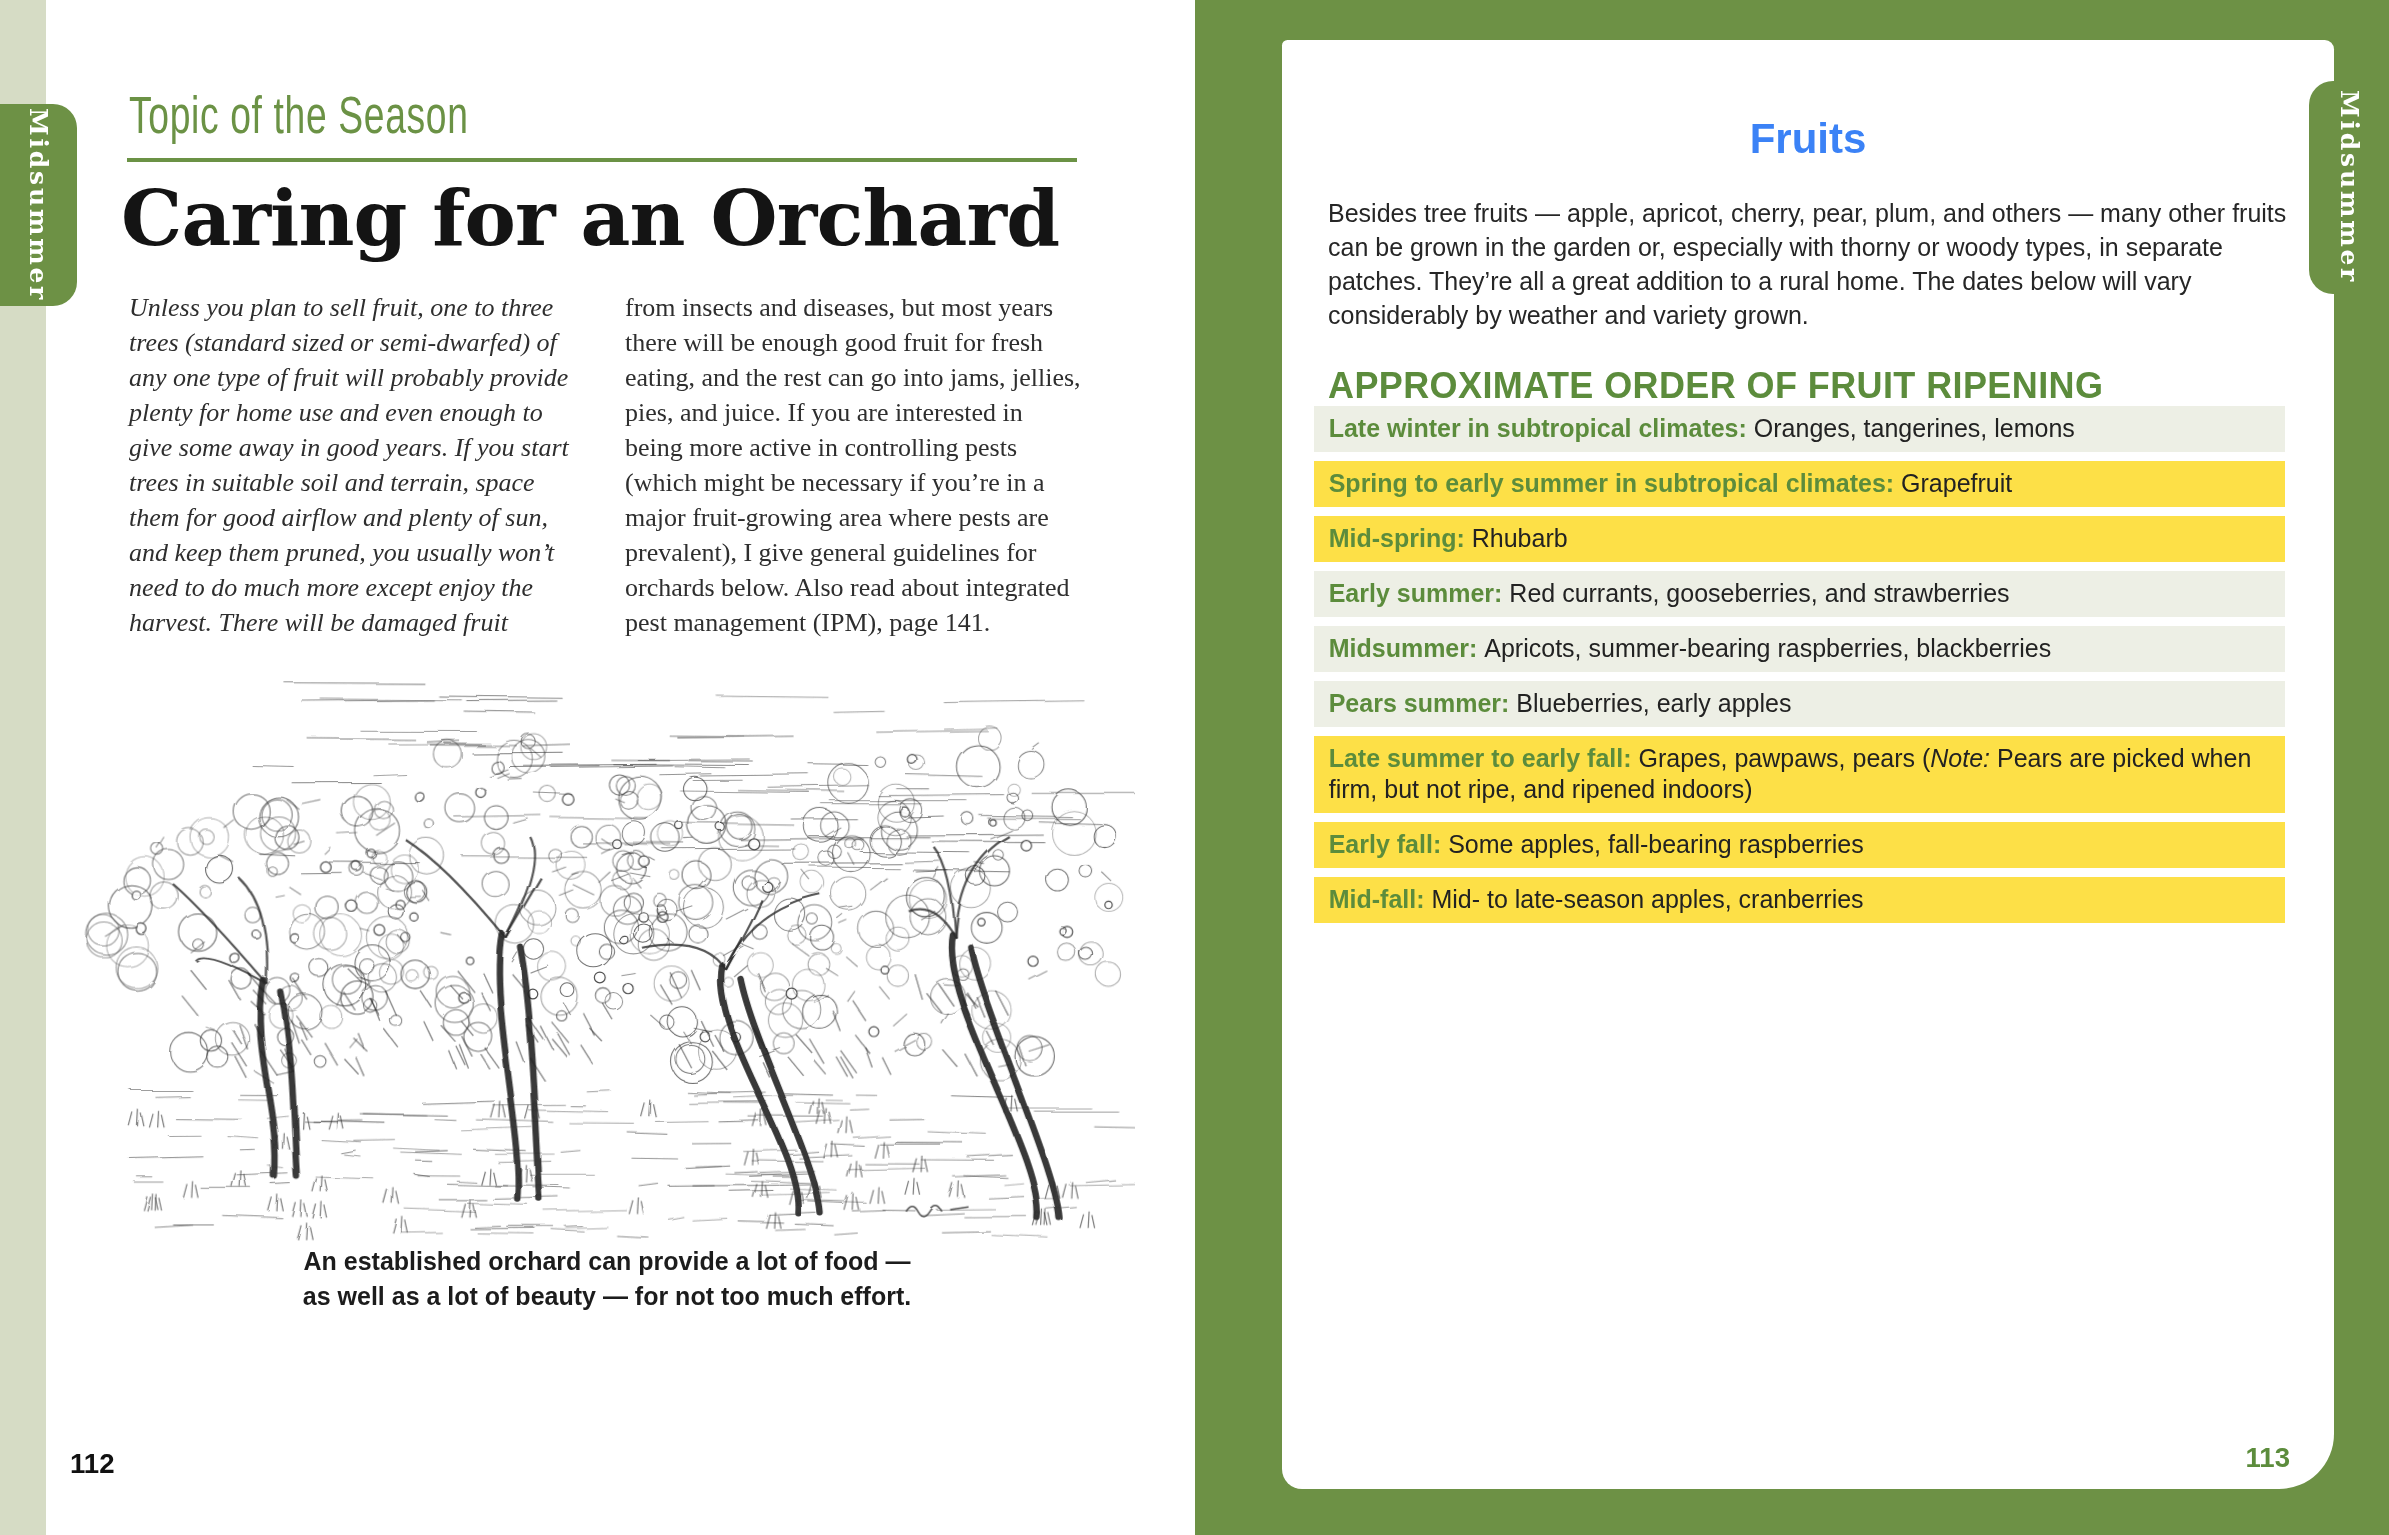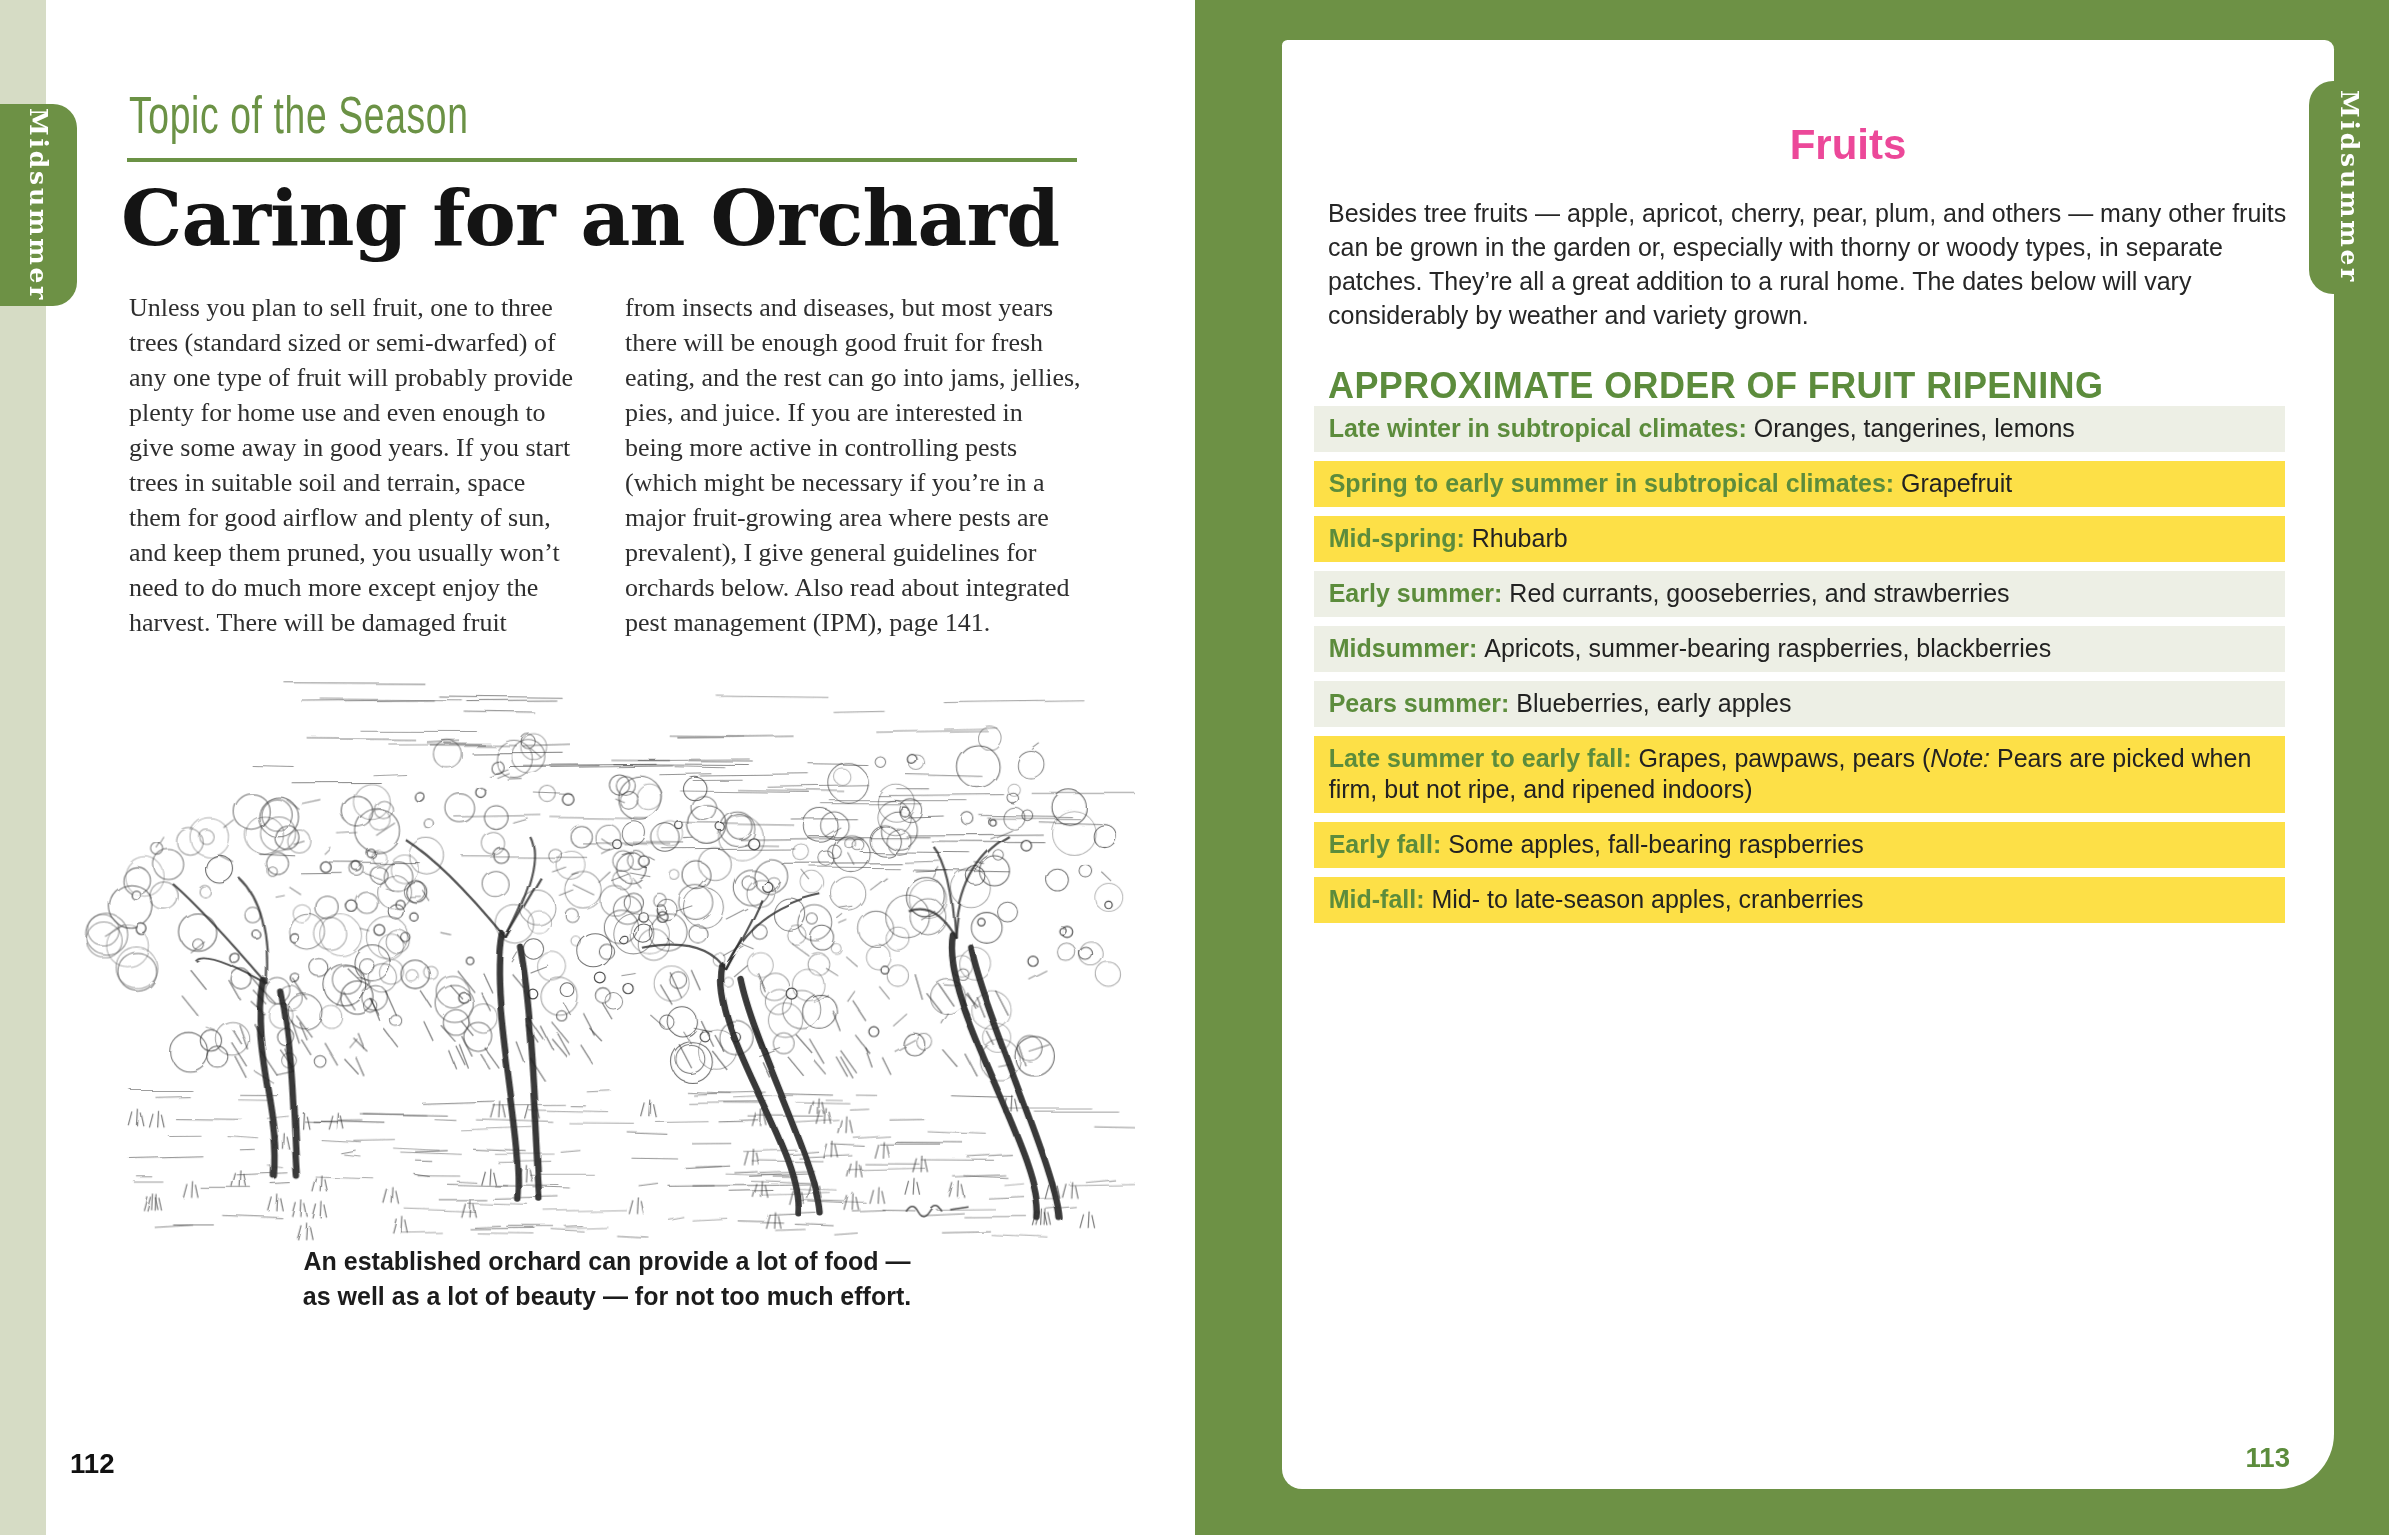--- a/index.html
+++ b/index.html
@@ -23,38 +23,38 @@
   }
   .kicker-rule{position:absolute;left:127px;top:158px;width:950px;height:3.7px;background:#6b9245;}
   .article-title{
     position:absolute;left:121px;top:173px;font-family:"DejaVu Serif",serif;font-weight:700;
     font-size:77px;color:#141414;letter-spacing:-0.9px;white-space:nowrap;
   }
   .body-col{
     position:absolute;top:290px;font-family:"Liberation Serif",serif;
     font-size:26px;line-height:35px;color:#2e2e2e;
   }
-  .col1{left:129px;width:452px;}
+  .col1{left:129px;width:452px;font-style:italic;}
   .col2{left:625px;width:460px;}
   .illustration{position:absolute;left:78px;top:662px;width:1057px;height:588px;}
   .caption{
     position:absolute;left:230px;top:1244px;width:754px;text-align:center;
     font-weight:700;font-size:25px;line-height:35px;color:#1c1c1c;
   }
   .pagenum-left{position:absolute;left:70px;top:1448px;font-weight:700;font-size:27.6px;color:#111;}
   
   .right-page{position:absolute;left:1195px;top:0;width:1195px;height:1536px;background:#6d9145;}
   .card{
     position:absolute;left:87px;top:40px;width:1052px;height:1449px;background:#ffffff;
     border-radius:5.5px 9.2px 55px 20px;
   }
   .tab-right{left:1114px;top:81px;width:81px;height:213px;border-radius:24px 0 0 24px;}
   .fruits-title{
-    position:absolute;left:0;top:81px;width:100%;text-align:center;
-    font-size:42px;font-weight:700;color:#ec4899;margin-left:40px;
+    position:absolute;left:0;top:75px;width:100%;text-align:center;
+    font-size:42px;font-weight:700;color:#3b82f6;
   }
   .intro{position:absolute;left:46px;top:156px;width:963px;font-size:25px;line-height:34px;color:#262626;}
   .section-heading{
     position:absolute;left:46px;top:325px;font-size:36px;font-weight:700;
     color:#5c8c3c;letter-spacing:0.4px;
   }
   .ripen-rows{position:absolute;left:32px;top:366px;width:971px;display:flex;flex-direction:column;gap:9.2px;}
   .ripen-row{padding:7.4px 14.7px;font-size:25px;line-height:31px;color:#222;}
   .row-light{background:#edefe5;}
   .row-dark{background:#fde047;}

